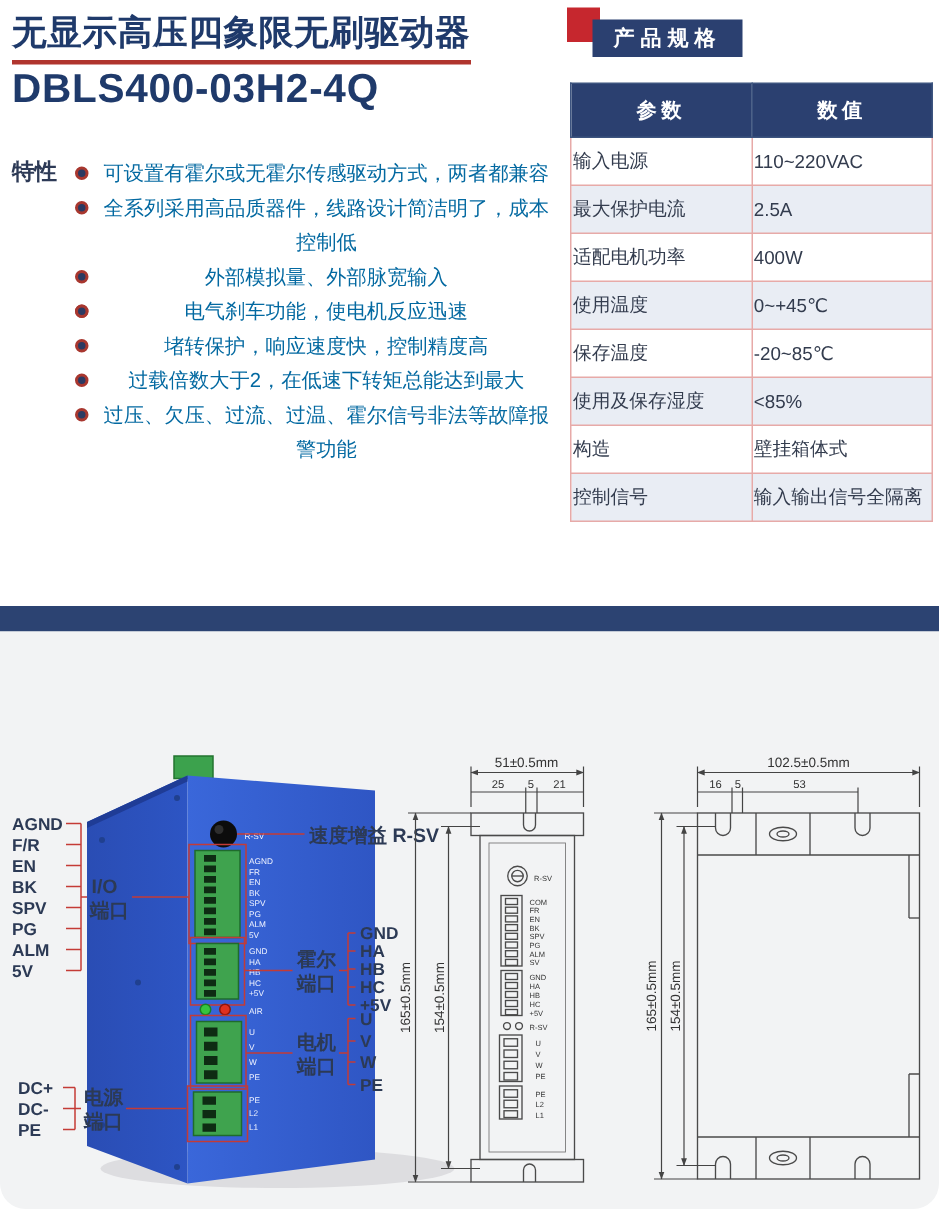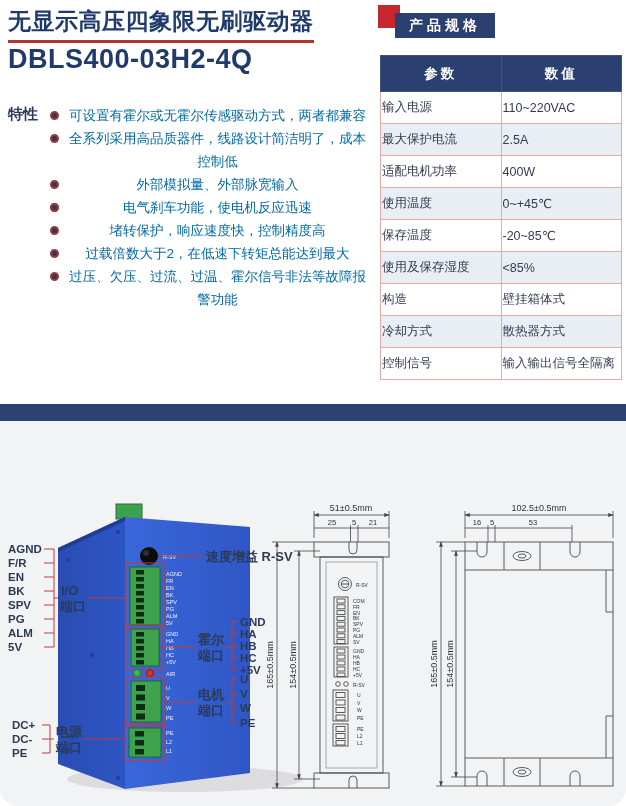--- a/index.html
+++ b/index.html
@@ -97,24 +97,20 @@
         </tr>
       <tr>
           <td>使用及保存湿度</td>
           <td>&lt;85%</td>
         </tr>
       <tr>
           <td>构造</td>
           <td>壁挂箱体式</td>
         </tr>
       <tr>
-          <td>冷却方式</td>
-          <td>散热器方式</td>
-        </tr>
-      <tr>
           <td>控制信号</td>
           <td>输入输出信号全隔离</td>
         </tr>
     </tbody>
   </table>
 
   <div class="divider"></div>
 
   <div class="bottom">
     <svg width="626" height="385" viewBox="0 421 626 385">

